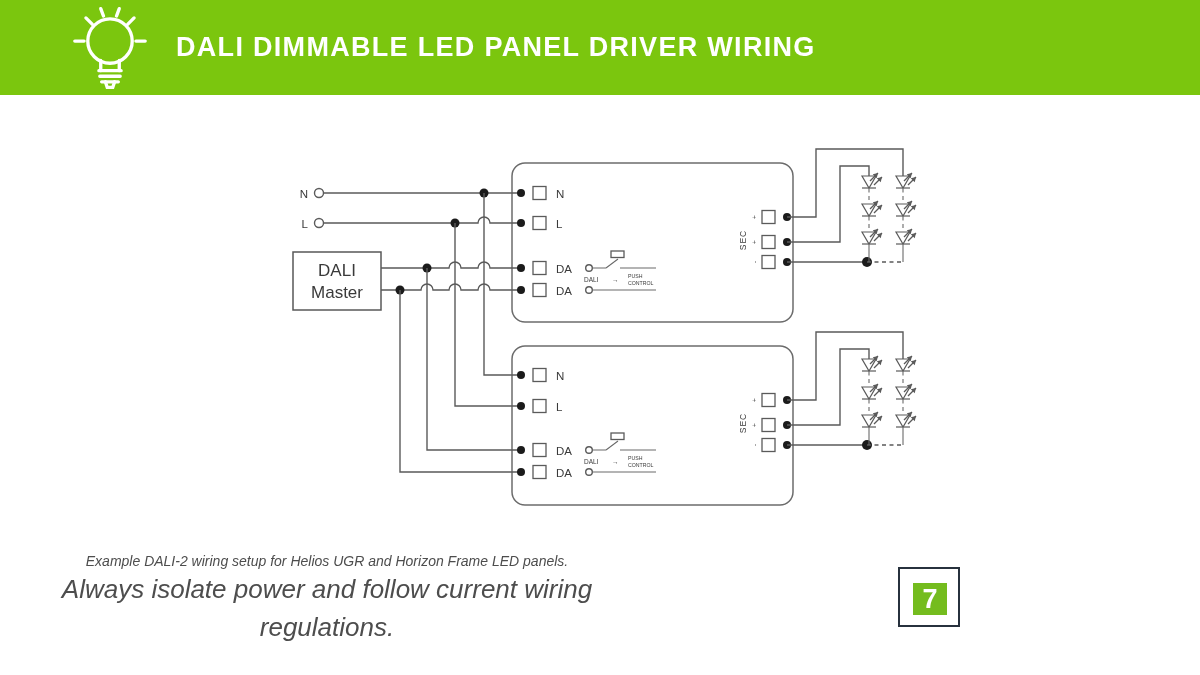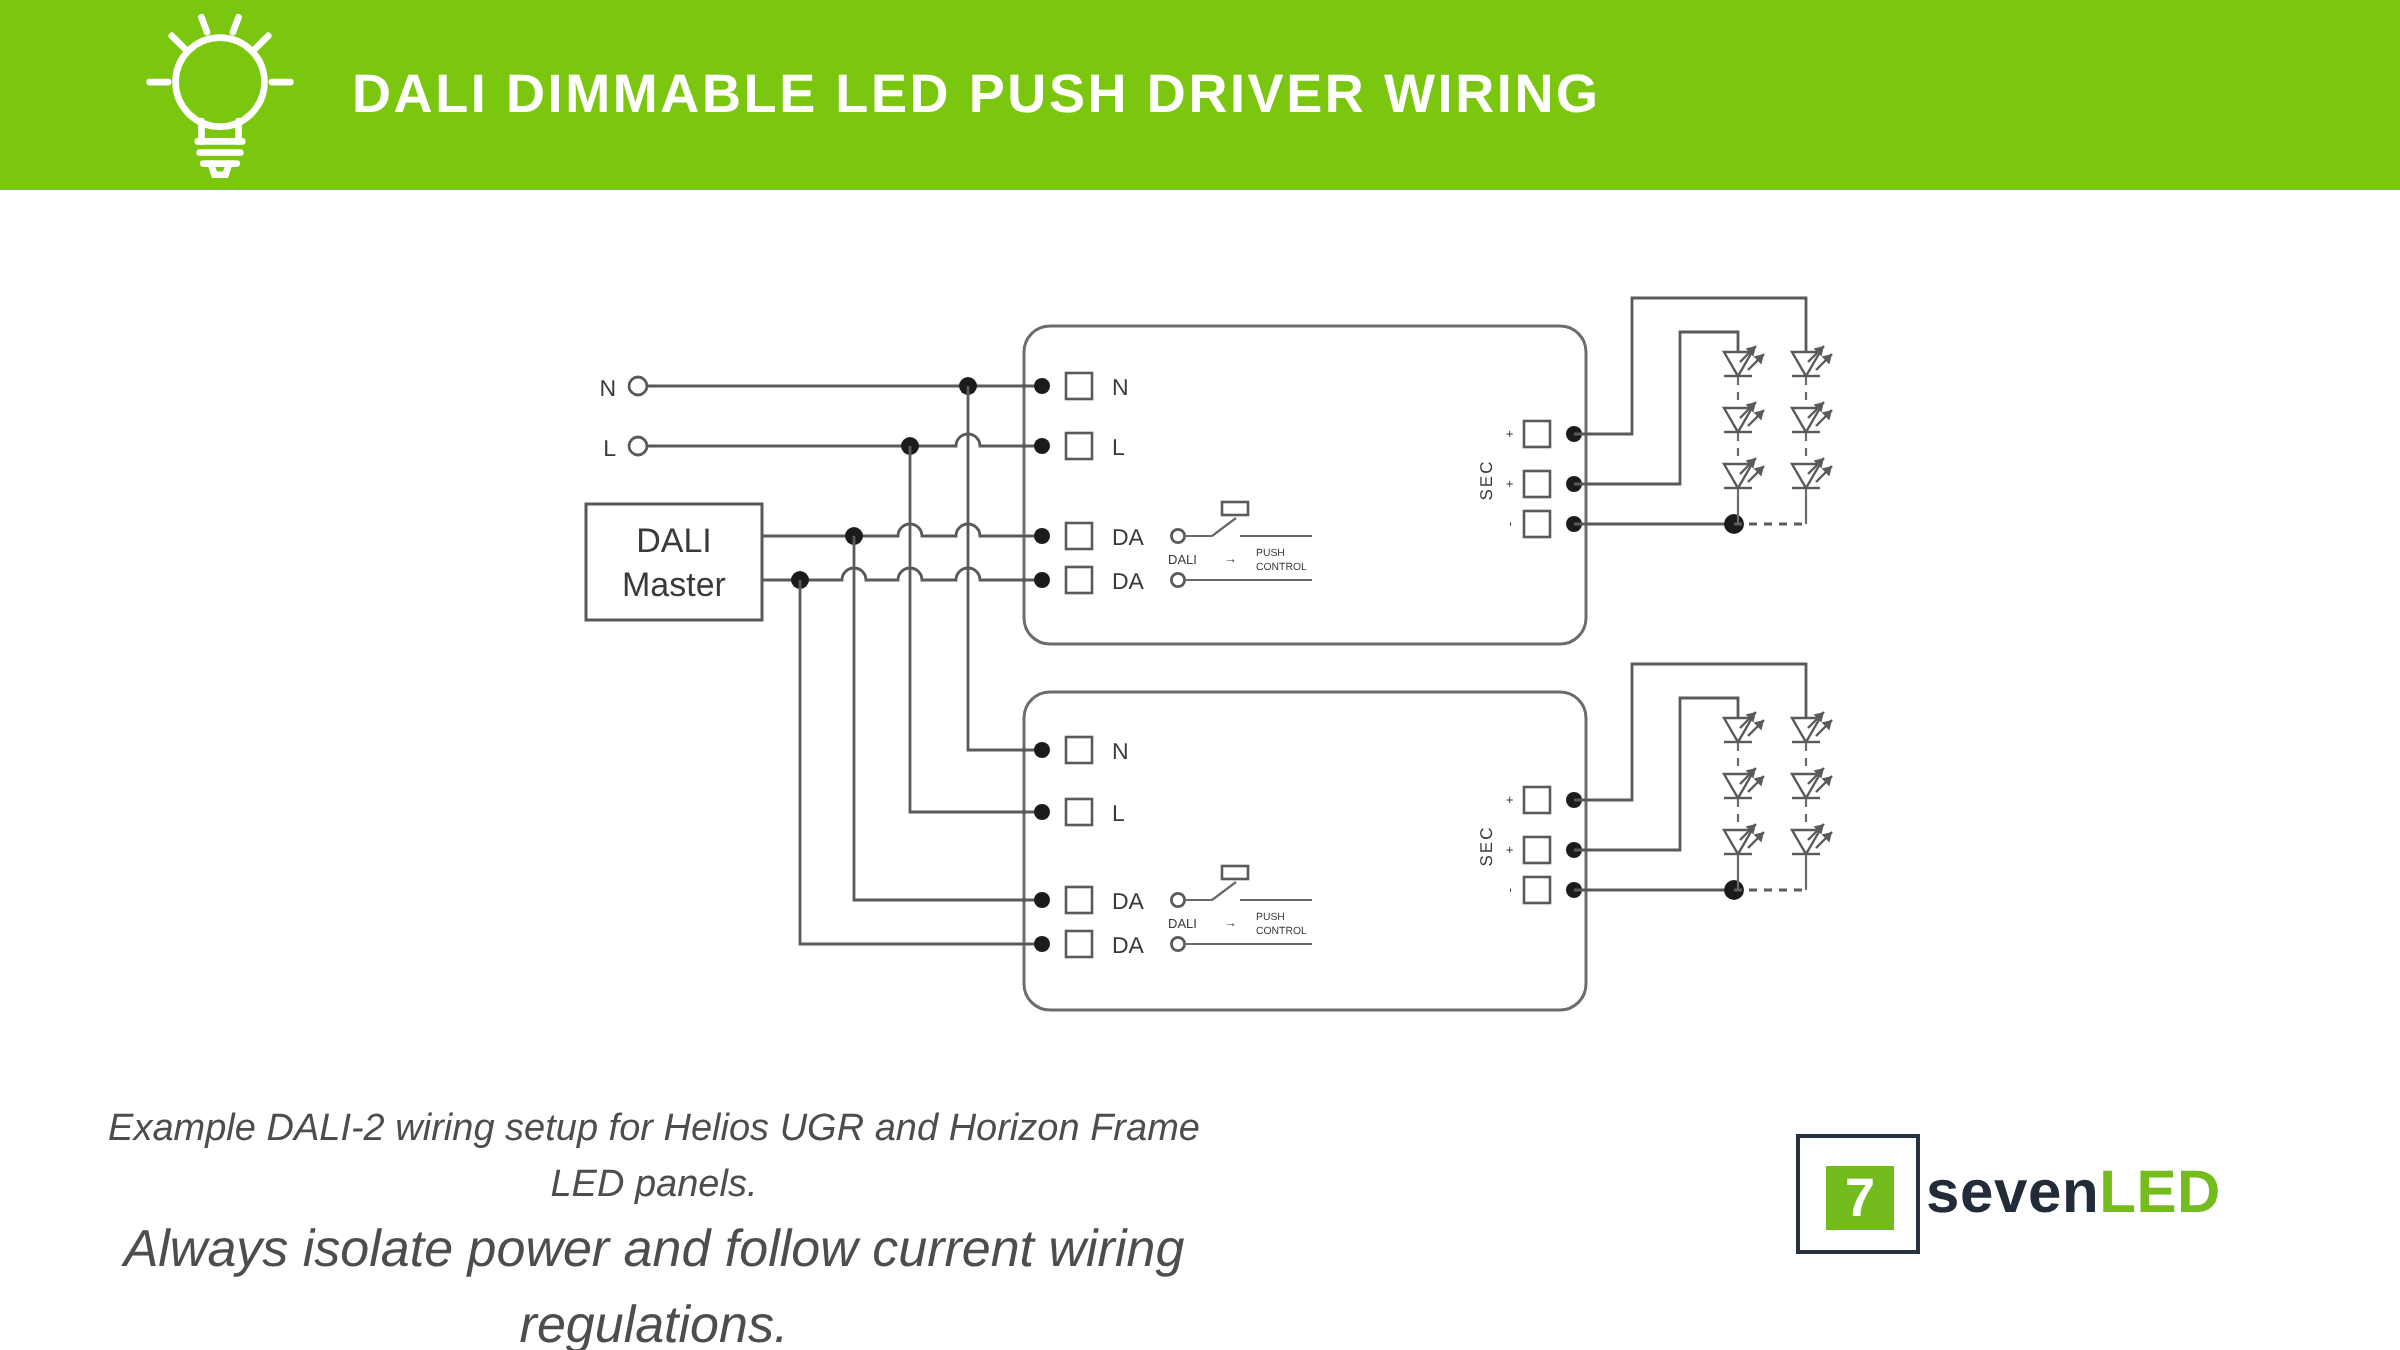--- a/index.html
+++ b/index.html
@@ -22,21 +22,21 @@
   .term-sq{fill:#ffffff;stroke:#5a5a5a;stroke-width:1.3;}
   .diagram text{fill:#3a3a3a;font-family:"Liberation Sans",sans-serif;}
   .t-md{font-size:17px;}
   .t-sm{font-size:11.5px;}
   .t-xs{font-size:8.5px;letter-spacing:1px;}
   .t-xxs{font-size:6.5px;fill:#707070;}
   .t-xxxs{font-size:5.2px;fill:#707070;}
   
   .caption{position:absolute;left:42px;top:551px;width:570px;text-align:center;
            font-style:italic;color:#4d4d4d;}
-  .caption .cap1{margin:0;font-size:19px;line-height:1.45;}
+  .caption .cap1{margin:0;font-size:14px;line-height:1.45;}
   .caption .cap2{margin:0;font-size:26px;line-height:1.45;}
   .logo{position:absolute;left:898px;top:566px;height:62px;display:flex;align-items:center;}
   .logo-frame{position:relative;width:58px;height:56px;border:2px solid #27313d;background:#fff;}
   .logo-seven{position:absolute;left:13px;top:14px;width:34px;height:32px;background:#74bc1e;
               color:#ffffff;font-size:27px;font-weight:800;display:flex;align-items:center;
               justify-content:center;}
   .logo-text{margin-left:3px;font-size:30px;font-weight:600;letter-spacing:.3px;color:#222c38;}
   .logo-text .led{color:#74bc1e;}
 </style>
 </head>
@@ -50,21 +50,21 @@
       <path d="M38,61 L38,72 M58,61 L58,72"></path>
       <path d="M36,72 H60 M37,78 H59 M39,84 H57"></path>
       <path d="M43,84 L45,90 H51 L53,84"></path>
       <path d="M10,40 H20"></path>
       <path d="M76,40 H86"></path>
       <path d="M22,15 L29,22"></path>
       <path d="M74,15 L67,22"></path>
       <path d="M38,5 L41,13"></path>
       <path d="M58,5 L55,13"></path>
     </svg>
-    <h1 class="title">DALI DIMMABLE LED PUSH DRIVER WIRING</h1>
+    <h1 class="title">DALI DIMMABLE LED PANEL DRIVER WIRING</h1>
   </div>
 
   <svg class="diagram" viewBox="0 95 1200 450">
     <defs>
       <g id="led-sym" stroke="#5a5a5a" stroke-width="1.2" fill="none">
         <polygon points="-7,-7 7,-7 0,5" fill="#ffffff"></polygon>
         <line x1="-7" y1="5" x2="7" y2="5"></line>
         <line x1="1" y1="-2" x2="9" y2="-10"></line>
         <polygon points="9,-10 3.8,-8.7 7.7,-4.8" fill="#5a5a5a" stroke="none"></polygon>
         <line x1="5" y1="2" x2="13" y2="-6"></line>
@@ -231,16 +231,15 @@
 
   <div class="caption">
     <p class="cap1">Example DALI-2 wiring setup for Helios UGR and Horizon Frame LED panels.</p>
     <p class="cap2">Always isolate power and follow current wiring regulations.</p>
   </div>
 
   <div class="logo">
     <div class="logo-frame">
       <div class="logo-seven">7</div>
     </div>
-    <div class="logo-text"><span>seven</span><span class="led">LED</span></div>
   </div>
 
 </div>
 
 </body></html>

